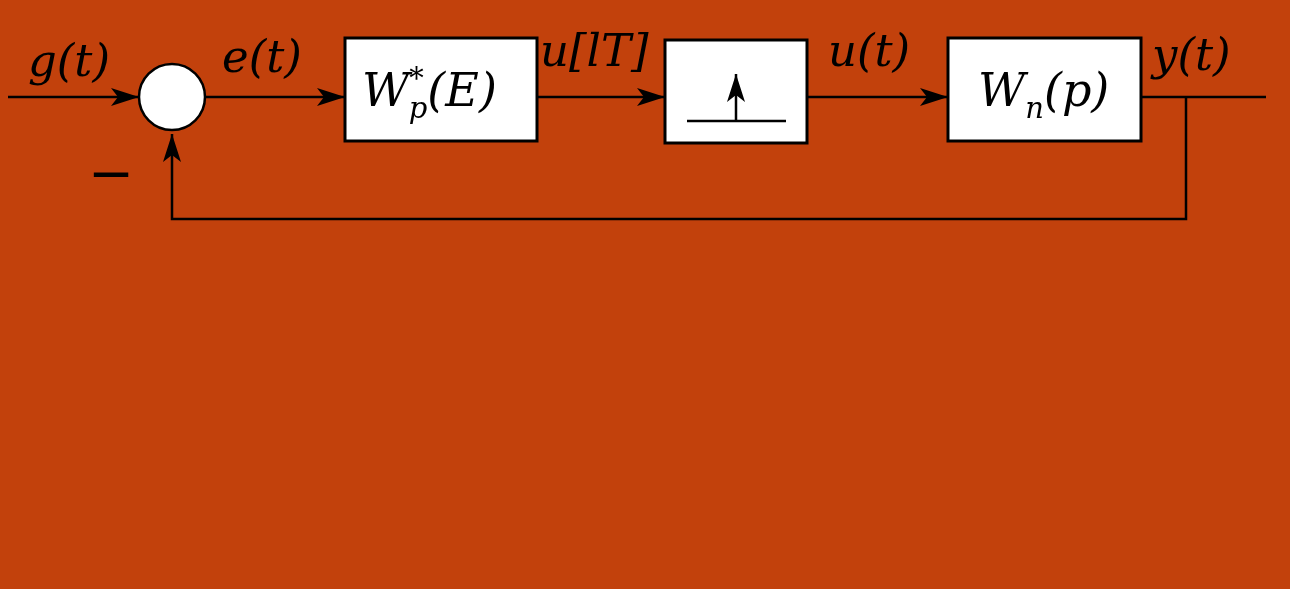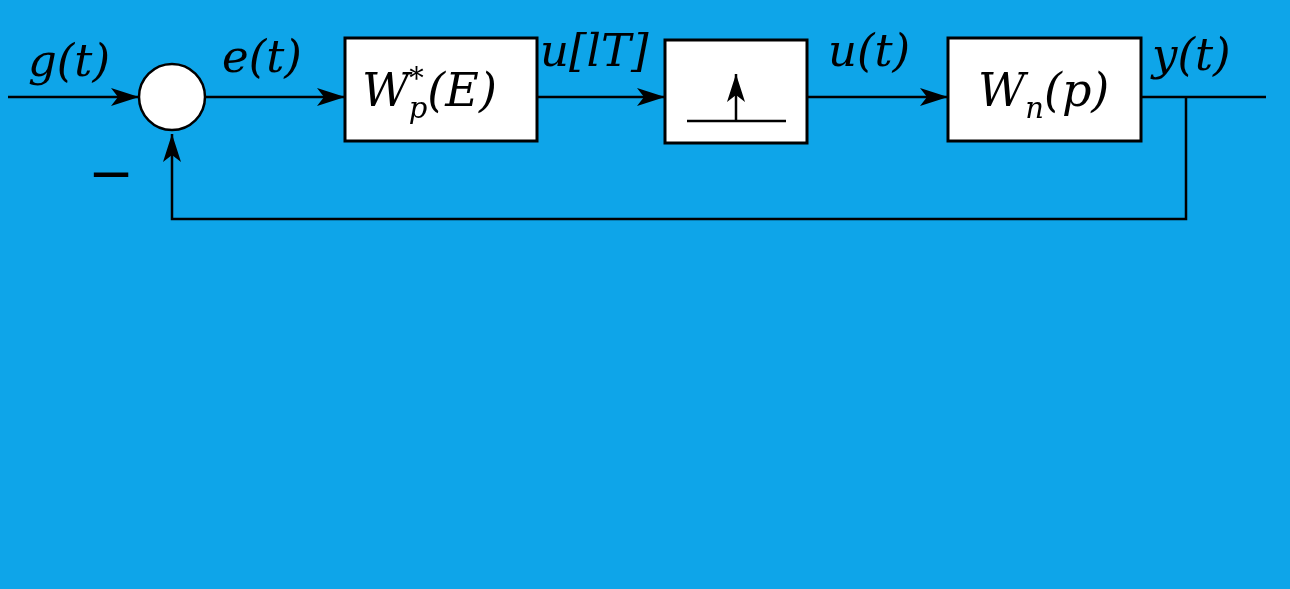--- a/index.html
+++ b/index.html
@@ -4,21 +4,21 @@
 <style>
   html, body {
     margin: 0;
     padding: 0;
     background: #ffffff;
   }
   .canvas {
     position: relative;
     width: 1290px;
     height: 589px;
-    background: #0ea5e9;
+    background: #c2410c;
     overflow: hidden;
   }
   svg text {
     font-family: "DejaVu Serif", "Liberation Serif", serif;
     fill: #000000;
   }
   .math { font-style: italic; }
   .line {
     stroke: #000000;
     stroke-width: 2.5;

